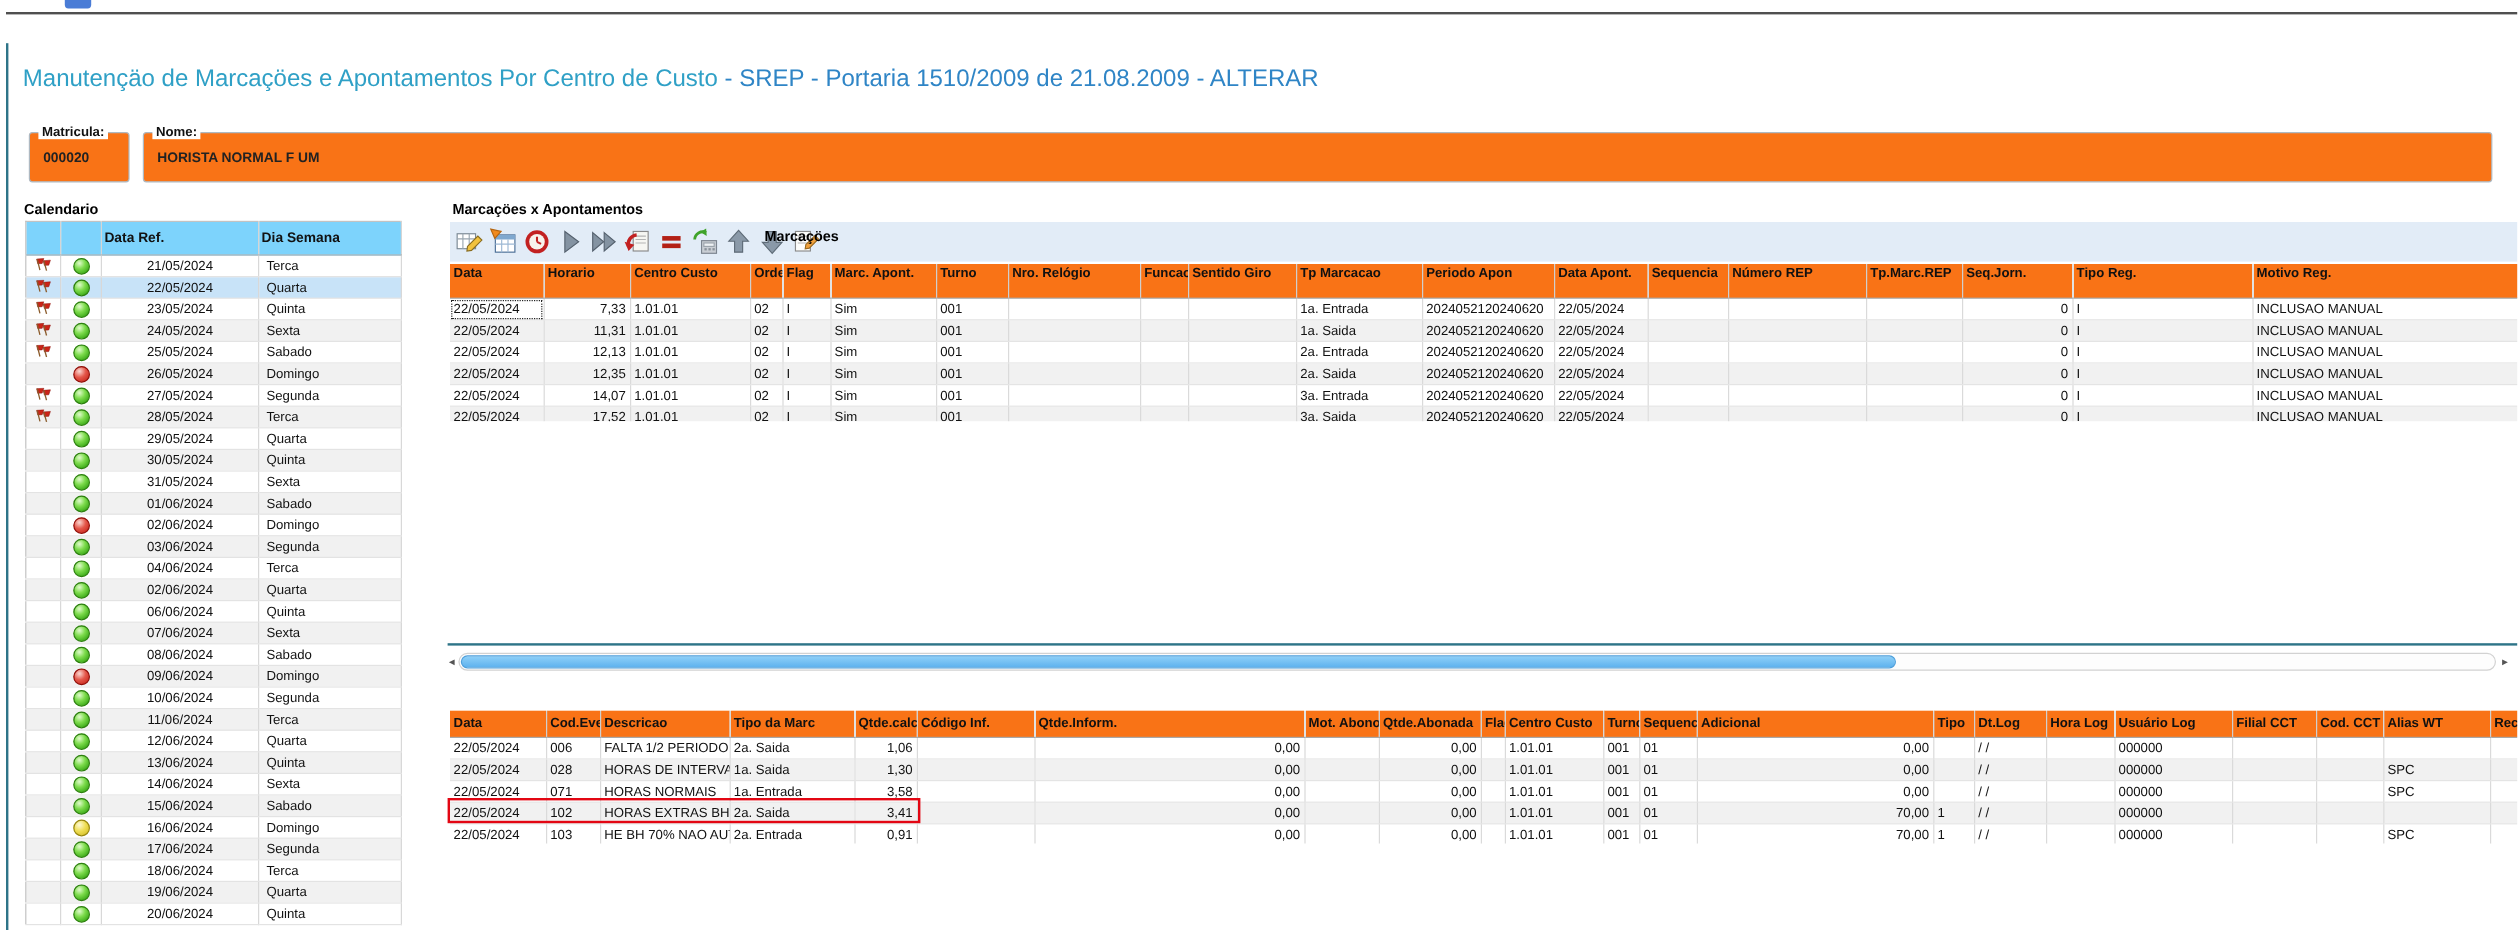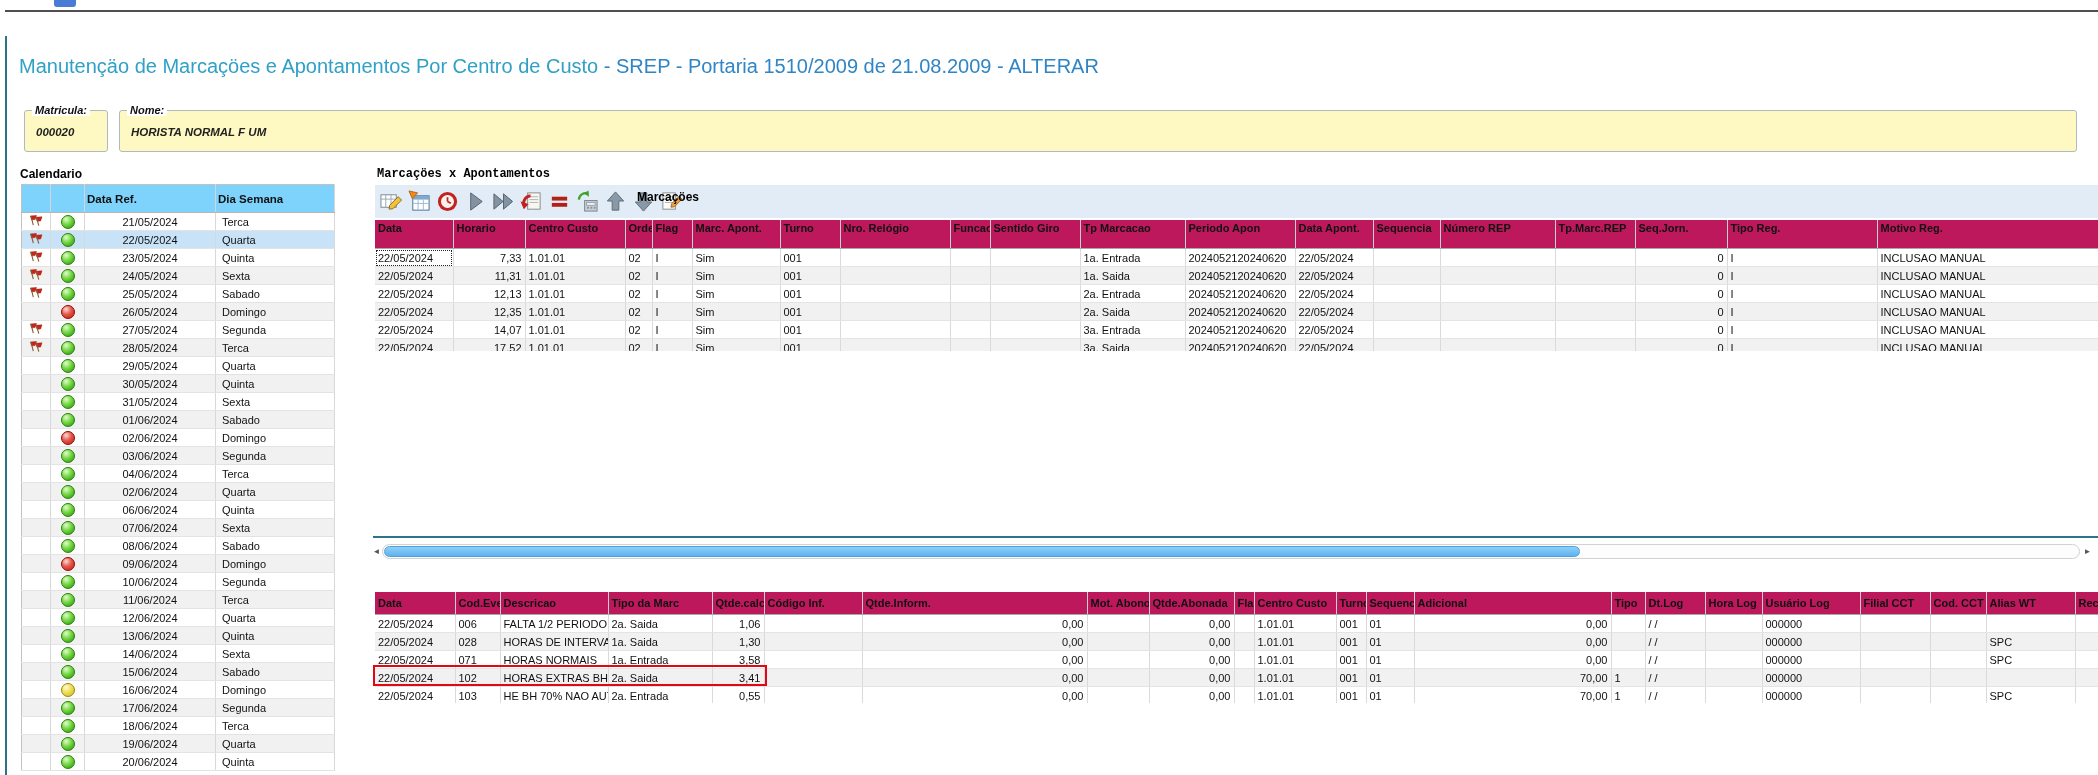--- a/index.html
+++ b/index.html
@@ -11,29 +11,29 @@
   .titlebar{position:absolute;left:5px;top:12px;width:2093px;height:24px;
     background:linear-gradient(#EDF3FA 0%,#C2D6E9 55%,#92B6D6 100%);border-bottom:1px solid #7FA3C4;}
   .titlebar-text{position:absolute;left:930px;top:0;line-height:24px;color:#fff;font-weight:bold;font-size:11.5px;white-space:nowrap;}
   .win-icon{position:absolute;left:6px;top:5px;width:13px;height:13px;background:#F4F8FB;border:1px solid #2E7D9E;box-sizing:border-box;}
   .win-icon-inner{position:absolute;left:2px;top:5px;width:6px;height:5px;background:#2E86C8;}
   .frame-left{position:absolute;left:5px;top:36px;width:2px;height:739px;background:#2E7488;}
 
   .page-title{position:absolute;left:19px;top:55px;font-size:20px;white-space:nowrap;color:#2FA0C6;}
   .page-title .title-suffix{color:#2F85C6;}
 
-  .fieldset{position:absolute;border:1px solid #AEB9C2;border-radius:3px;background:#fef9c3;font-style:italic;}
+  .fieldset{position:absolute;border:1px solid #AEB9C2;border-radius:3px;background:#f97316;}
   .fs-matricula{left:24px;top:110px;width:82px;height:40px;}
   .fs-nome{left:119px;top:110px;width:1956px;height:40px;}
   .fs-label{position:absolute;top:-7px;left:7px;background:#fff;padding:0 3px;font-weight:bold;font-size:11px;color:#111;}
   .fs-value{position:absolute;left:11px;top:15px;font-weight:bold;font-size:11.5px;color:#222;white-space:nowrap;}
 
   .section-label{position:absolute;font-weight:bold;font-size:12px;color:#000;white-space:nowrap;}
   .cal-label{left:20px;top:167px;}
-  .marc-label{left:377px;top:167px;font-family:Liberation Mono, monospace;}
+  .marc-label{left:377px;top:167px;}
 
   table{border-collapse:collapse;table-layout:fixed;}
   .cal-table{position:absolute;left:21px;top:184px;width:313px;border:1px solid #C2C2C2;}
   .cal-table th{height:27px;background:#7dd3fc;border-bottom:1px solid #B5B5B5;border-right:1px solid #D5D5D5;
     font-weight:bold;font-size:11.5px;text-align:left;padding:0 2px;}
   .cal-table td{height:17px;border-right:1px solid #D8D8D8;border-bottom:1px solid #E3E3E3;padding:0;overflow:hidden;white-space:nowrap;}
   .cal-table tbody tr:nth-child(even) td{background:#F1F1F1;}
   .cal-table tbody tr.selected td{background:#C8E3F8;}
   .flag-cell,.orb-cell{text-align:center;vertical-align:middle;}
   .date-cell{text-align:center;}
@@ -52,21 +52,21 @@
   .sm .tb-icon{width:22px;height:22px;}
   .sm .tb-icon svg{width:19px;height:19px;}
   .group-label{position:absolute;font-weight:bold;font-size:12px;color:#000;}
   .marc-group{left:262px;top:5px;}
   .apon-group{left:50px;top:2px;}
 
   .grid-wrap{position:absolute;overflow:hidden;background:#fff;}
   .marc-wrap{left:375px;top:220px;width:1723px;height:131px;}
   .apon-wrap{left:375px;top:592px;width:1723px;height:111px;}
   .grid-wrap table{width:1732px;}
-  .grid-wrap th{background:#be185d;border-bottom:1px solid #A8A8A8;border-right:1px solid #CFCFCF;
+  .grid-wrap th{background:#f97316;border-bottom:1px solid #A8A8A8;border-right:1px solid #CFCFCF;
     font-weight:bold;font-size:11px;text-align:left;padding:2px 3px;white-space:nowrap;overflow:hidden;}
   .marc-wrap th{height:24px;vertical-align:top;}
   .apon-wrap th{height:18px;vertical-align:middle;}
   .grid-wrap td{height:17px;padding:0 3px;border-right:1px solid #DADADA;border-bottom:1px solid #E4E4E4;
     white-space:nowrap;overflow:hidden;font-size:11px;}
   .grid-wrap tbody tr:nth-child(even) td{background:#F1F1F1;}
   .r{text-align:right;}
   .focus-cell{outline:1px dotted #222;outline-offset:-2px;}
 
   .teal-line{position:absolute;left:373px;top:536px;width:1725px;height:2px;background:#2E7488;}
@@ -772,21 +772,21 @@
             <td></td>
             <td></td>
             <td></td>
             <td></td>
           </tr>
           <tr>
             <td>22/05/2024</td>
             <td>103</td>
             <td>HE BH 70% NAO AUTORI</td>
             <td>2a. Entrada</td>
-            <td class="r">0,55</td>
+            <td class="r">0,91</td>
             <td></td>
             <td class="r">0,00</td>
             <td></td>
             <td class="r">0,00</td>
             <td></td>
             <td>1.01.01</td>
             <td>001</td>
             <td>01</td>
             <td class="r">70,00</td>
             <td>1</td>

